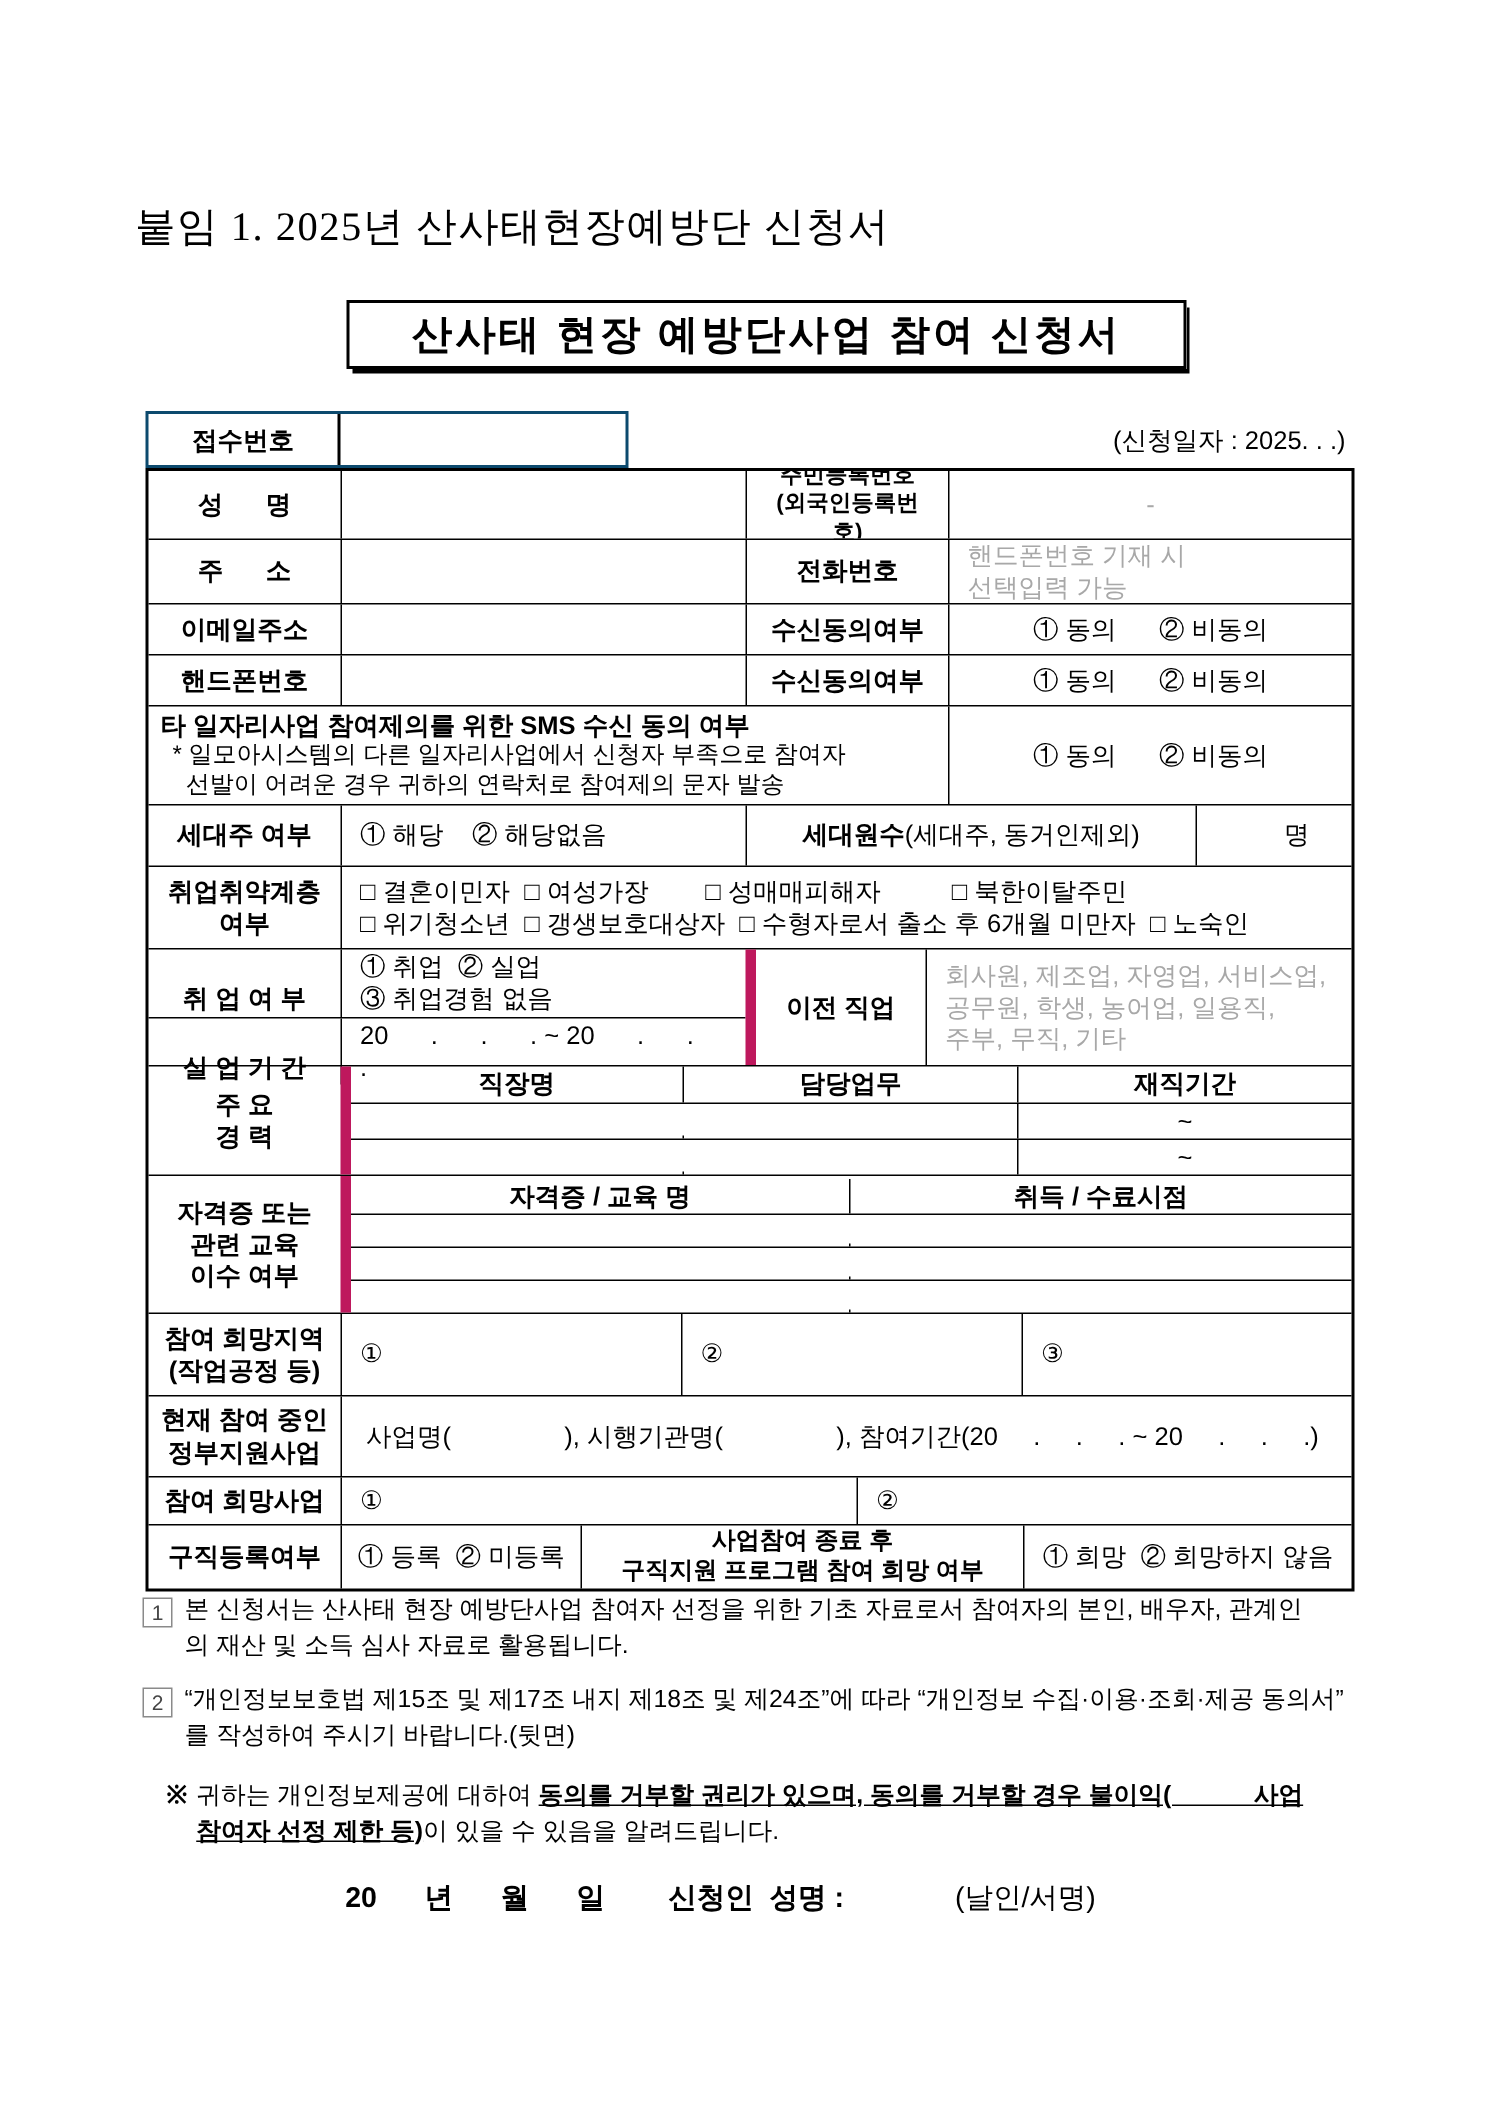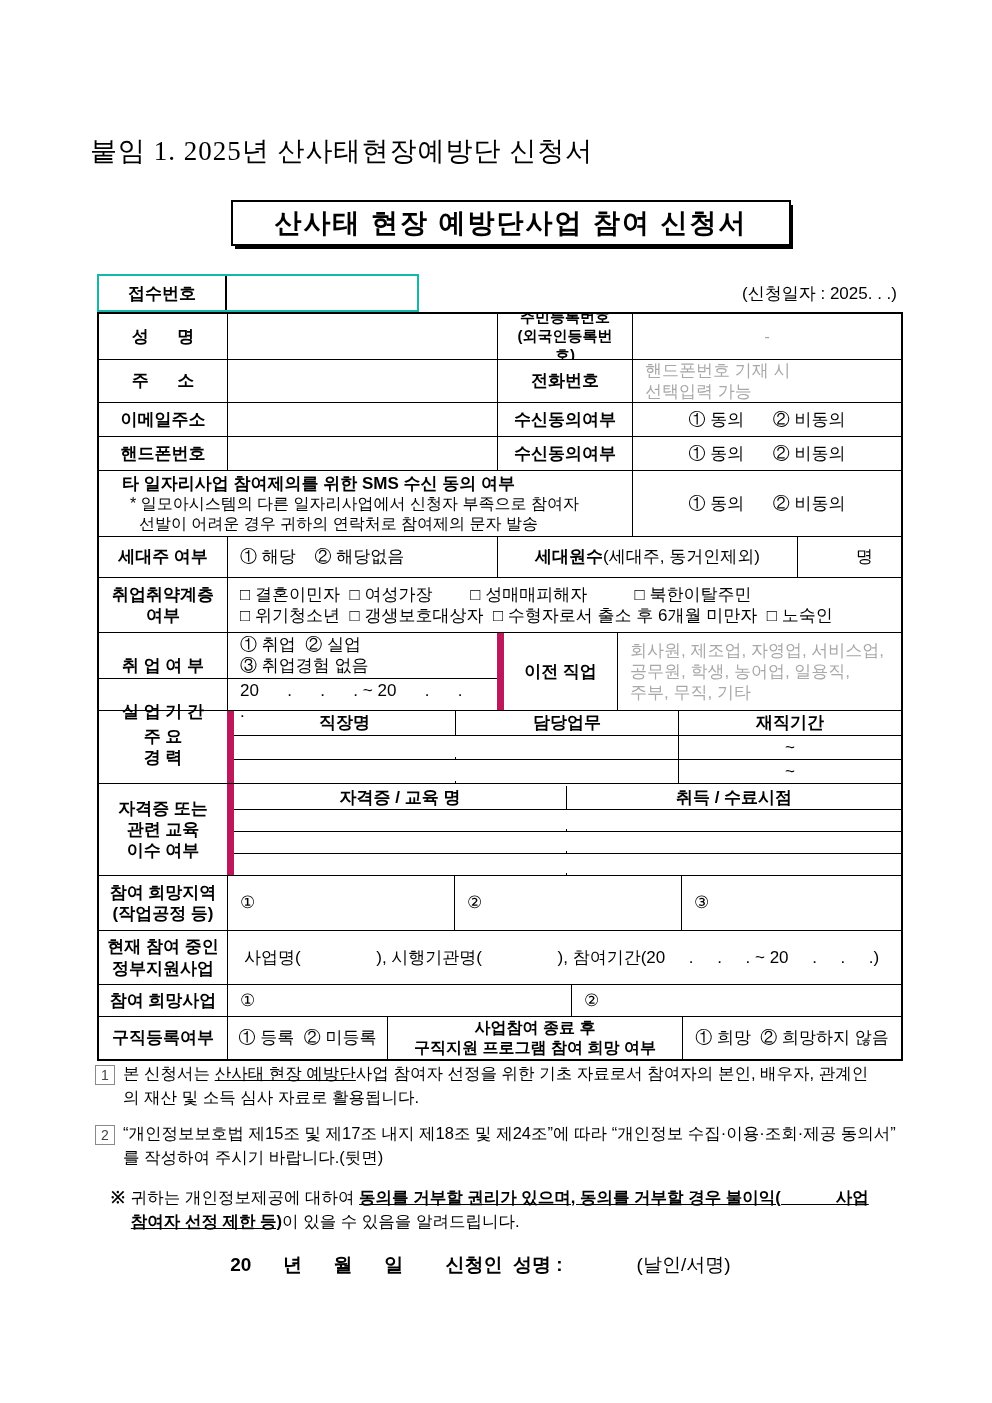--- a/index.html
+++ b/index.html
@@ -5,21 +5,21 @@
   html,body{margin:0;padding:0;background:#e8e8e8;}
   .page{position:relative;width:992px;height:1403px;background:#ffffff;margin:0 auto;
         font-family:"Liberation Sans",sans-serif;color:#000;overflow:hidden;}
   .attachment{position:absolute;left:90px;top:133px;font-family:"Liberation Serif",serif;
         font-size:27px;letter-spacing:1px;}
   .title-box{position:absolute;left:231px;top:200px;width:556px;height:42px;
         border:2px solid #000;box-shadow:3px 4px 0 -1px #000;
         display:flex;align-items:center;justify-content:center;}
   .title-box span{font-size:27px;font-weight:bold;letter-spacing:2px;}
   .receipt{position:absolute;left:97px;top:274px;width:322px;height:38px;
-        border:2px solid #14b8a6;display:flex;box-sizing:border-box;}
+        border:2px solid #0c4a6e;display:flex;box-sizing:border-box;}
   .receipt .rl{width:126px;display:flex;align-items:center;justify-content:center;
         font-weight:bold;font-size:17px;}
   .receipt .rv{flex:1;border-left:2px solid #000;}
   .date-note{position:absolute;right:95px;top:282px;font-size:17px;}
   .tbl{position:absolute;left:97px;top:312px;width:806px;border:2px solid #000;box-sizing:border-box;}
   .row{display:flex;border-top:1px solid #000;align-items:stretch;box-sizing:border-box;}
   .tbl > .row:first-child{border-top:none;}
   .c{border-left:1px solid #000;box-sizing:border-box;display:flex;flex-direction:column;
      justify-content:center;align-items:center;text-align:center;white-space:pre-wrap;
      padding:1px 4px;font-size:17px;line-height:1.25;overflow:hidden;}
@@ -34,21 +34,21 @@
   .bl{border-left:7px solid #be185d;}
   .vcol > .row{border-top:1px solid #000;align-items:flex-end;}
   .vcol > .row:first-child{border-top:none;}
   .grow{flex:1;}
   .notes{position:absolute;left:95px;top:1062px;width:824px;font-size:16.5px;line-height:1.45;}
   .note{display:flex;margin-top:12px;}
   .note:first-child{margin-top:0;}
   .notenum{border:1px solid #8a8a8a;color:#444;font-size:14px;height:18px;min-width:12px;
      padding:0 3px;margin:3px 8px 0 0;display:inline-flex;align-items:center;justify-content:center;}
   .notetext{white-space:pre-wrap;flex:1;}
-  .u{text-decoration:underline;text-align:center;}
+  .u{text-align:center;}
   .bu{font-weight:bold;text-decoration:underline;}
   .warn{display:flex;margin-top:16px;margin-left:16px;}
   .warn .marker{margin-right:6px;}
   .signature{position:absolute;left:97px;top:1230px;width:806px;font-size:19px;white-space:pre-wrap;
      padding-left:112px;box-sizing:border-box;}
 </style>
 </head>
 <body>
 
 <div class="page">
@@ -92,21 +92,21 @@
     </div>
 
     <div class="row" style="height:34px">
       <div class="c b" style="width:128px">핸드폰번호</div>
       <div class="c" style="width:270px"></div>
       <div class="c b" style="width:135px">수신동의여부</div>
       <div class="c grow">① 동의      ② 비동의</div>
     </div>
 
     <div class="row" style="height:66px">
-      <div class="c al" style="width:533px;padding-left:23px">
+      <div class="c al" style="width:533px;padding-left:8px">
         <span class="b">타 일자리사업 참여제의를 위한 SMS 수신 동의 여부</span>
         <span class="fs16" style="padding-left:8px">* 일모아시스템의 다른 일자리사업에서 신청자 부족으로 참여자
   선발이 어려운 경우 귀하의 연락처로 참여제의 문자 발송</span>
       </div>
       <div class="c grow">① 동의      ② 비동의</div>
     </div>
 
     <div class="row" style="height:41px">
       <div class="c b" style="width:128px">세대주 여부</div>
       <div class="c al" style="width:270px">① 해당    ② 해당없음</div>

